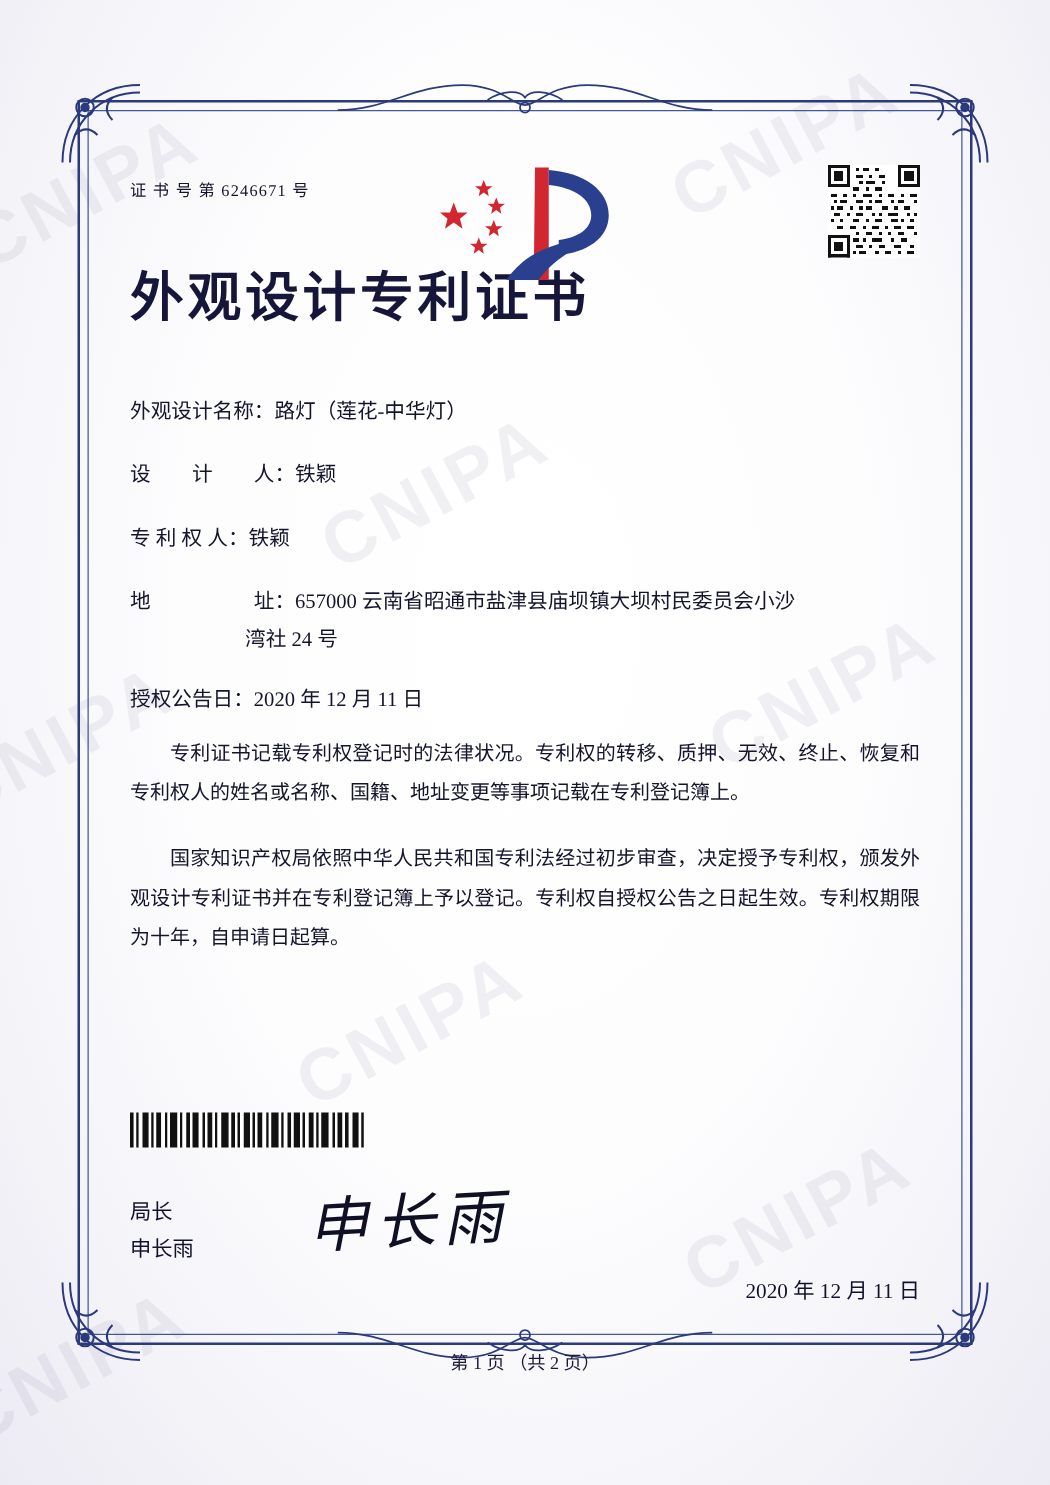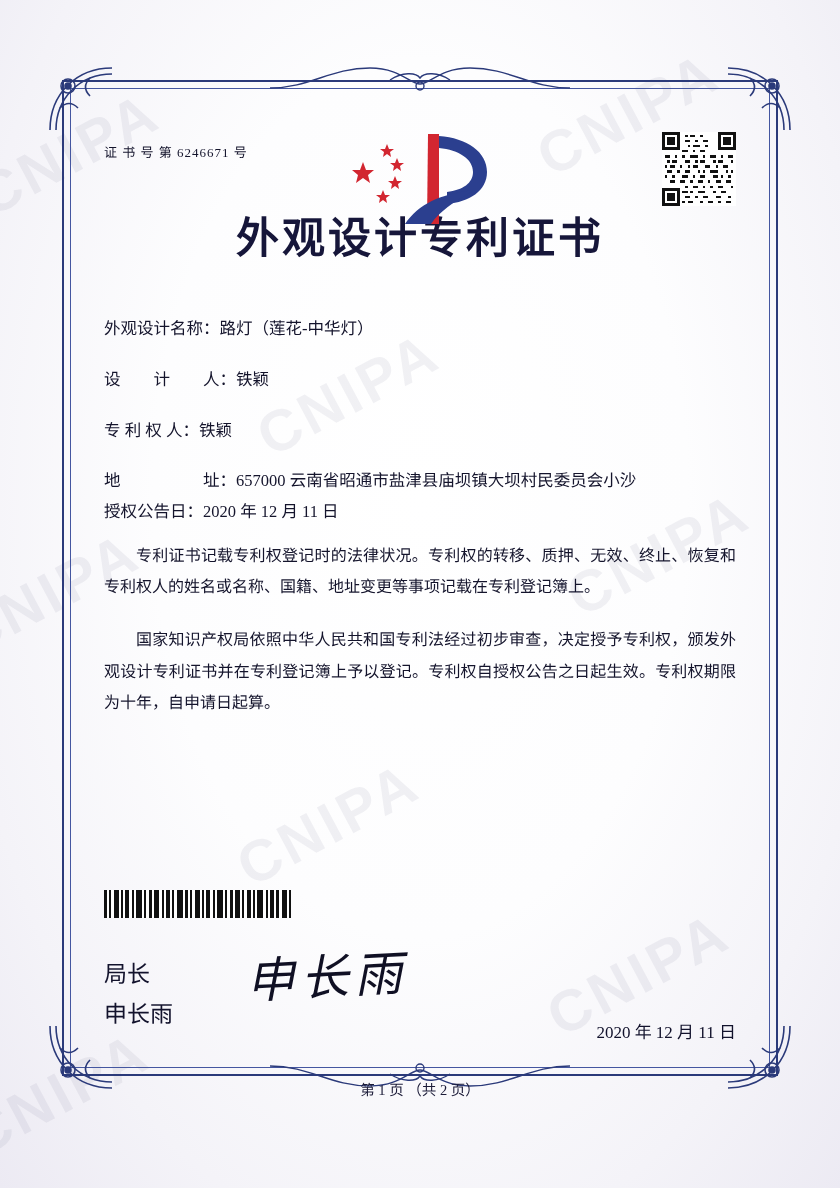--- a/index.html
+++ b/index.html
@@ -72,21 +72,21 @@
   }
 
   .qr{
     position:absolute;right:0;top:12px;
     width:74px;height:74px;
     background:#fff;
   }
   .qr svg{display:block;}
 
   .title{
-    text-align:center;
+    text-align:left;
     font-size:43px;
     font-weight:bold;
     letter-spacing:3px;
     color:#16163a;
     margin:42px 0 0 0;
     font-family:Liberation Serif, serif;
   }
 
   .fields{margin-top:52px;}
   .field{
@@ -121,21 +121,21 @@
     position:absolute;
     left:104px;top:890px;
     height:28px;width:222px;
     display:flex;align-items:flex-end;gap:0;
   }
   .barcode i{display:block;background:#111;height:100%;}
 
   
   .sig-block{
     position:absolute;left:104px;top:955px;
-    font-size:23px;color:#12122c;line-height:1.75;
+    font-size:17px;color:#12122c;line-height:1.75;
   }
   .sig-hand{
     position:absolute;left:246px;top:938px;
     font-family:"DejaVu Serif", serif;
     font-size:48px;color:#101024;
     font-style:italic;
     letter-spacing:6px;
     transform:rotate(-3deg);
   }
   .sig-date{
@@ -383,20 +383,21 @@
 
       <div class="field">
         <span class="f-label">专 利 权 人：</span>
         <span class="f-value">铁颖</span>
       </div>
 
       <div class="field" style="margin-bottom:4px;">
         <span class="f-label">地　　　　　址：</span>
         <span class="f-value">657000  云南省昭通市盐津县庙坝镇大坝村民委员会小沙</span>
       </div>
+      <div class="addr-cont" style="font-size:16.5px;color:#14142c;margin-bottom:24px;">湾社 24 号</div>
 
       <div class="field-two">
         <div class="half-a">
           <span>授权公告日：</span><span>2020 年 12 月 11 日</span>
         </div>
       </div>
 
     </div>
 
     <p class="para second">专利证书记载专利权登记时的法律状况。专利权的转移、质押、无效、终止、恢复和专利权人的姓名或名称、国籍、地址变更等事项记载在专利登记簿上。</p>

